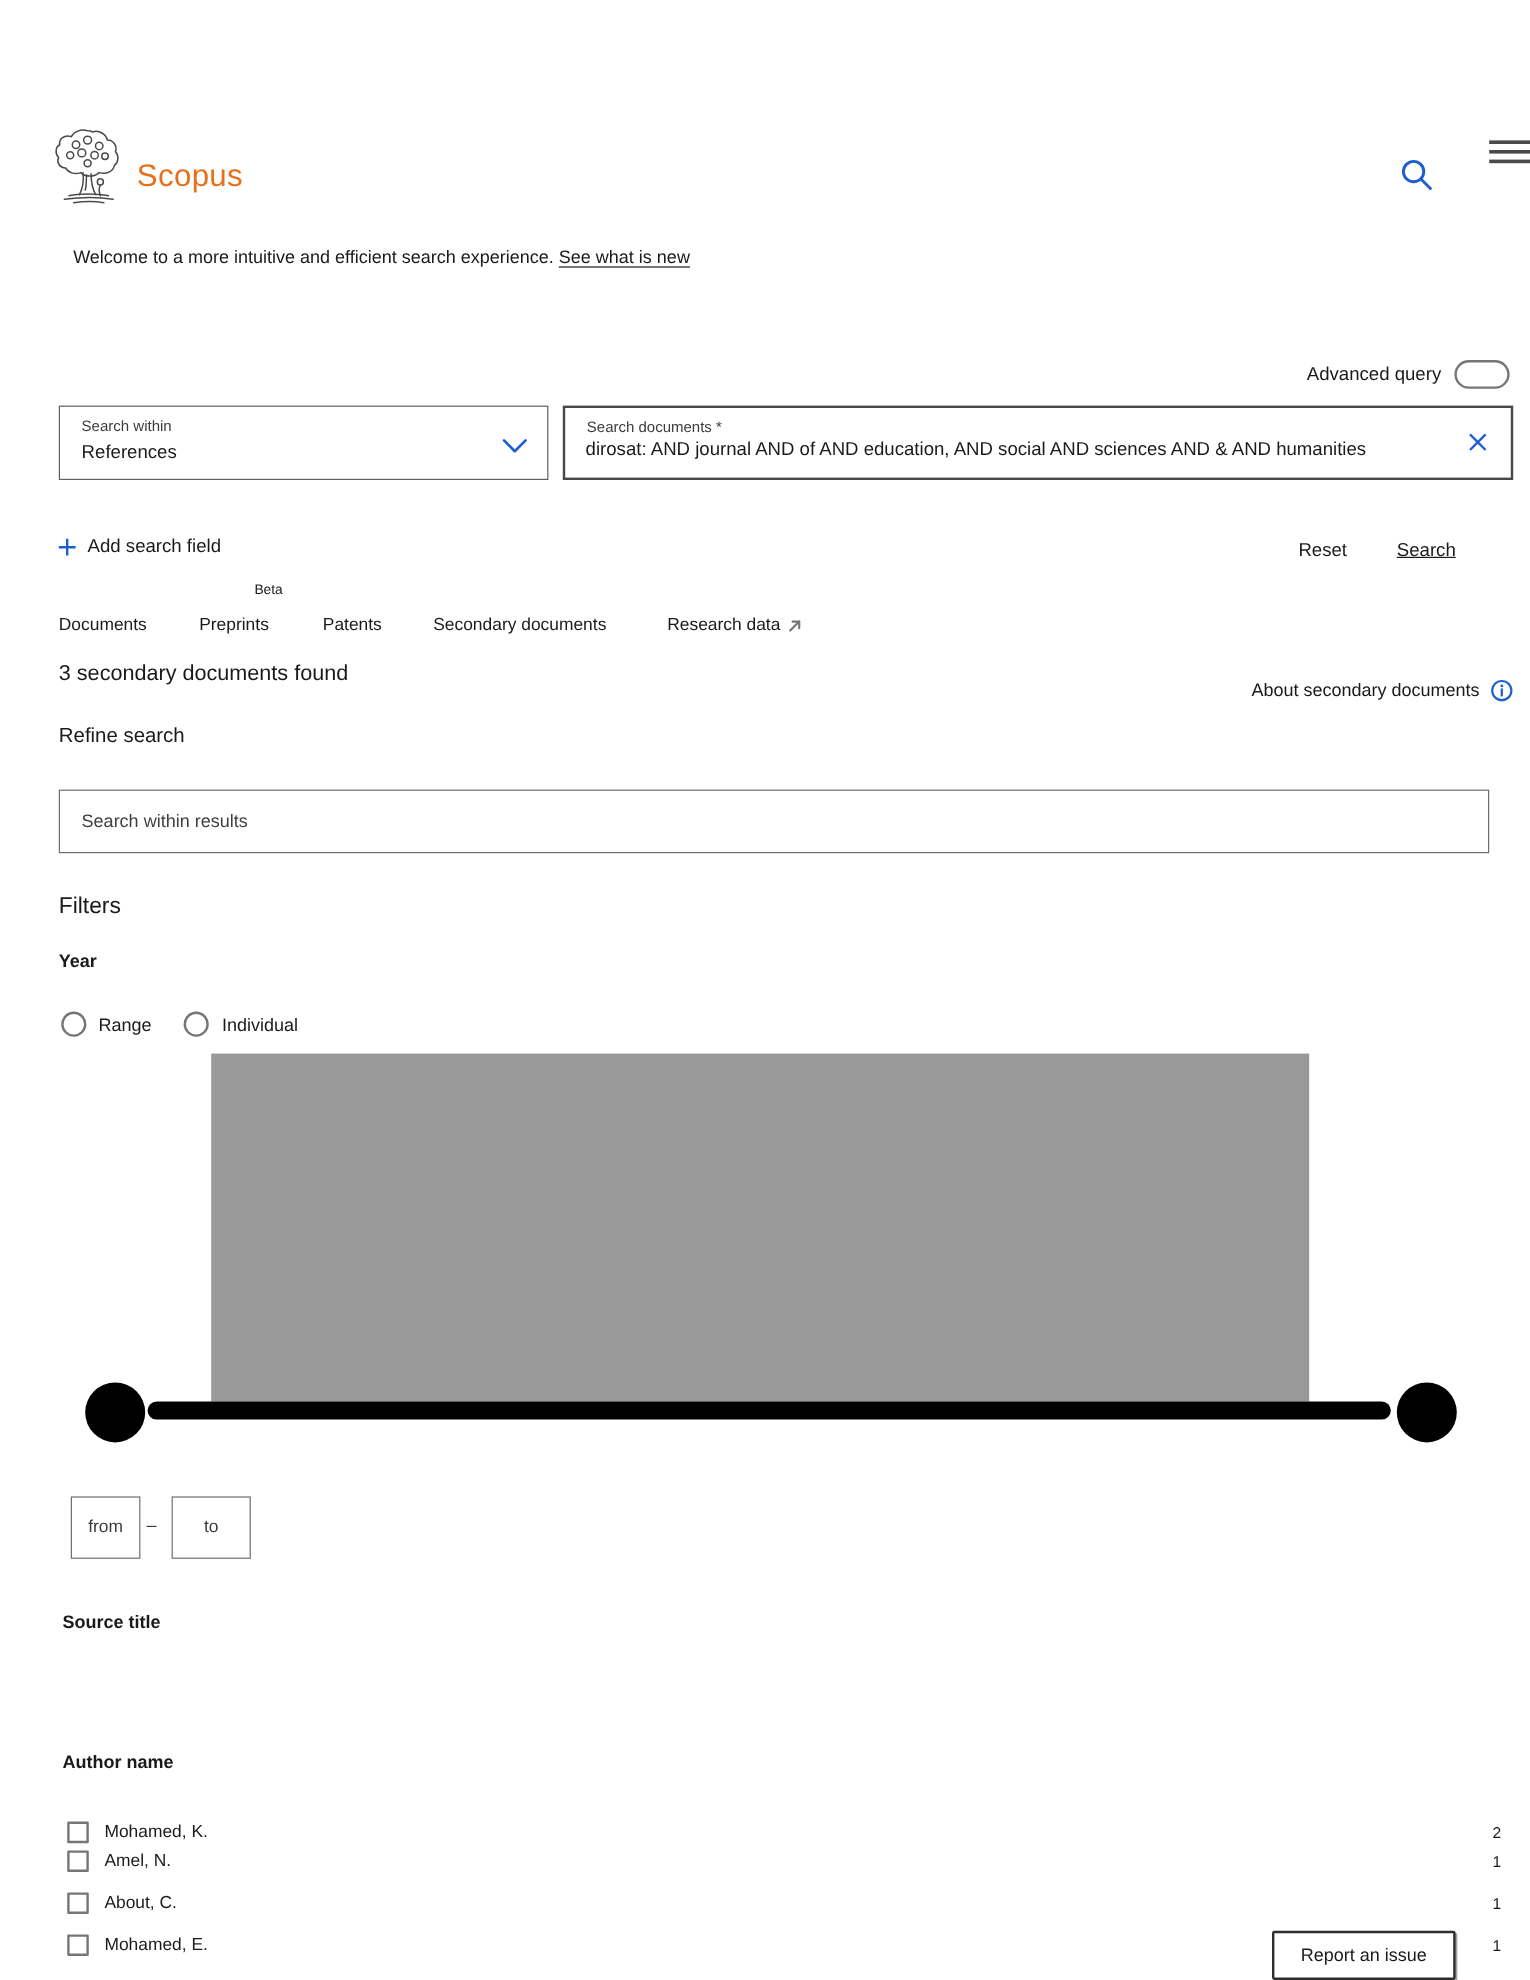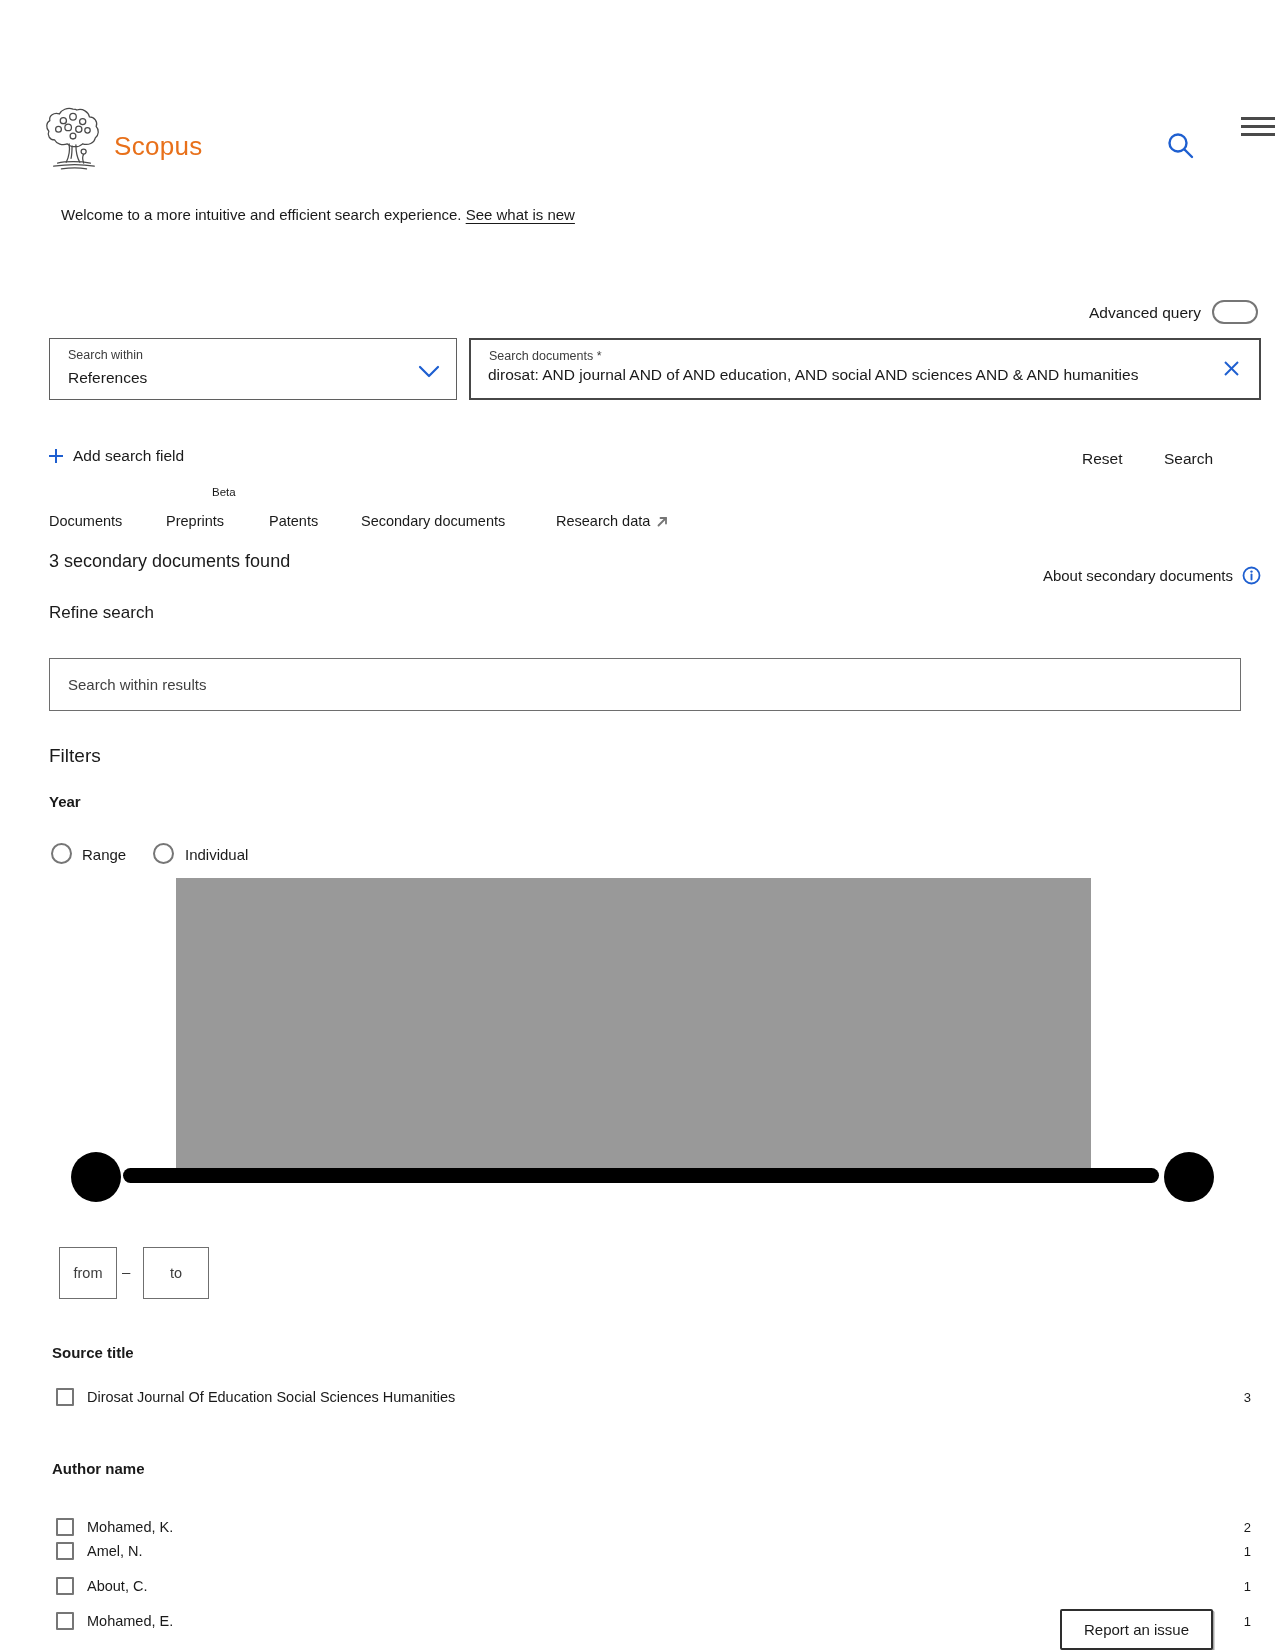--- a/index.html
+++ b/index.html
@@ -29,21 +29,21 @@
   .box-within { left:33px; top:338px; width:408px; height:62px; border:1px solid #5f5f5f; cursor:pointer; }
   .box-within .chev { position:absolute; right:16px; top:26px; }
   .box-docs { left:453px; top:338px; width:792px; height:62px; border:2px solid #474747; }
   .box-docs input { position:absolute; left:17px; top:26px; width:710px; border:none; outline:none; font-size:15.5px; font-family:"Liberation Sans",sans-serif; color:#1a1a1a; background:transparent; }
   .box-docs .clear { position:absolute; right:19px; top:20px; cursor:pointer; }
 
   
   .add-field { position:absolute; left:32px; top:447px; font-size:15.5px; cursor:pointer; display:flex; align-items:center; gap:9px;text-align:center; }
   .txt-btn { position:absolute; top:450px; font-size:15.5px; cursor:pointer; }
   .btn-reset { left:1066px; }
-  .btn-search { left:1148px; }
+  .btn-search { left:1148px;text-decoration:underline; }
 
   
   .tab { position:absolute; top:513px; font-size:14.5px; cursor:pointer; white-space:nowrap; }
   .tab-documents { left:33px; } .tab-preprints { left:150px; } .tab-patents { left:253px; }
   .tab-secondary { left:345px; } .tab-research { left:540px; display:flex; align-items:center; gap:6px; }
   .beta { position:absolute; left:196px; top:486px; font-size:11.5px; }
 
   
   .res-heading { position:absolute; left:33px; top:551px; font-size:18px; }
   .about { position:absolute; left:900px; top:566px; width:345px; display:flex; justify-content:flex-end; align-items:center; gap:9px; font-size:15px; cursor:pointer; }
@@ -200,25 +200,20 @@
 
   <div class="yr-input yr-from">
     <input type="text" placeholder="from" style="">
   </div>
   <div class="yr-dash">–</div>
   <div class="yr-input yr-to">
     <input type="text" placeholder="to" style="">
   </div>
 
   <div class="facet-h" style="top:1344px;">Source title</div>
-  <div class="facet-row" style="top:1386px;">
-    <div class="cbox"></div>
-    <div class="lbl">Dirosat Journal Of Education Social Sciences Humanities</div>
-    <div class="cnt">3</div>
-  </div>
 
   <div class="facet-h" style="top:1460px;">Author name</div>
   <div class="facet-row" style="top:1516px;">
     <div class="cbox"></div>
     <div class="lbl">Mohamed, K.</div>
     <div class="cnt">2</div>
   </div>
   <div class="facet-row" style="top:1540px;">
     <div class="cbox"></div>
     <div class="lbl">Amel, N.</div>

